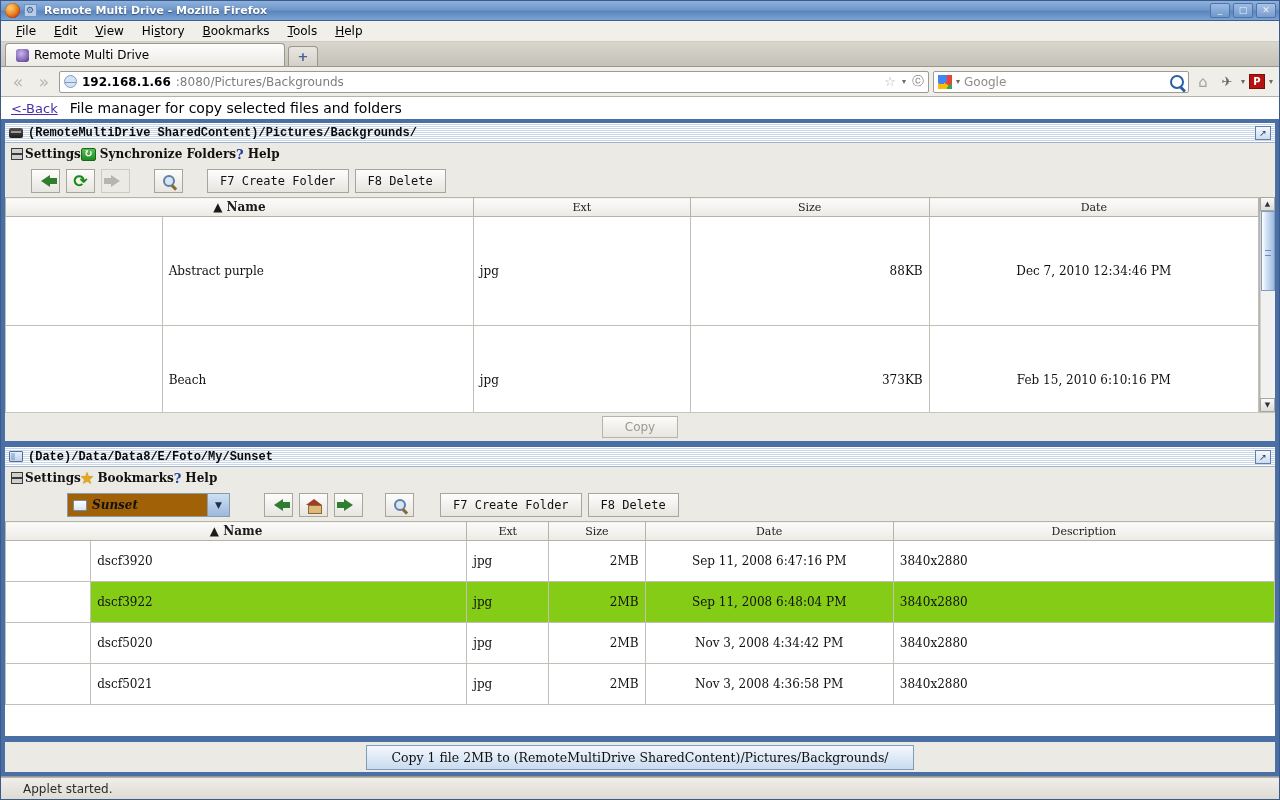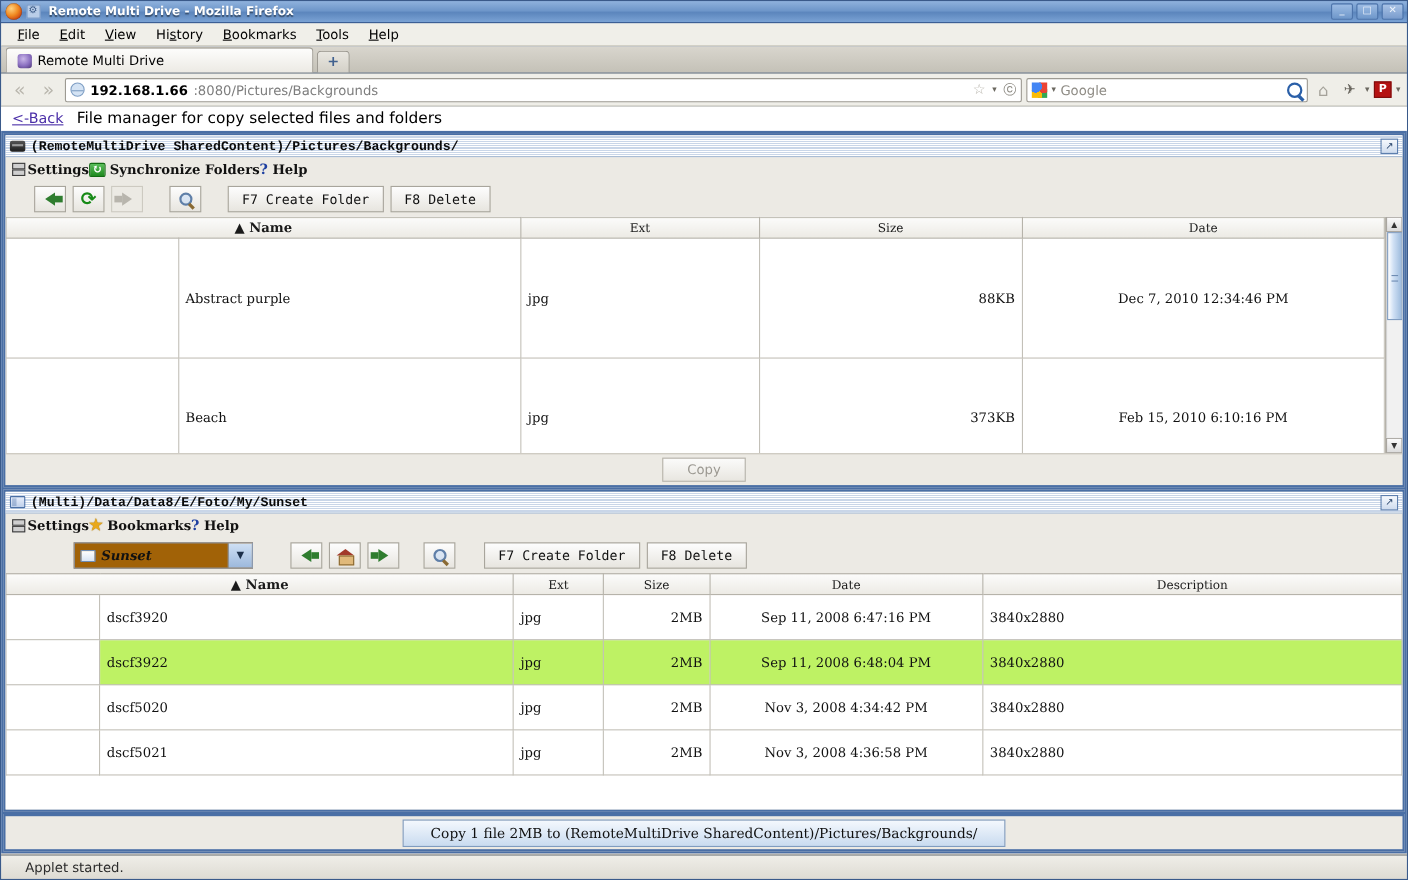--- a/index.html
+++ b/index.html
@@ -299,21 +299,21 @@
   }
   table.ftable th.small { font-weight:normal; font-size:11px; }
   table.ftable td {
     border: 1px solid #c3c0b8;
     font-family:"DejaVu Serif", serif; font-size:12px; color:#111;
     padding: 0 6px; vertical-align: middle;
     background:#fff;
   }
   td.thumbcell { padding:0; border:none; }
   .thumb { display:block; width:100%; height:100%; }
-  tr.sel td { background:#bef264; }
+  tr.sel td { background:#84cc16; }
   tr.sel td.thumbcell { background: transparent; }
   .c-right { text-align: right; }
   .c-center { text-align: center; }
 
   .vscroll {
     width: 16px; background: #ececec; border-left:1px solid #b6b3aa;
     display:flex; flex-direction: column; flex:0 0 auto;
   }
   .vs-btn { height:14px; background:linear-gradient(#fafafa,#dcdcdc); border:1px solid #a9a6a0;
             display:flex;align-items:center;justify-content:center;font-size:7px;color:#333;flex:0 0 auto;}
@@ -546,21 +546,21 @@
         </div>
 
         <div class="panel-footer">
           <span class="copy-btn">Copy</span>
         </div>
       </div>
 
       <div class="panel" style="flex:1 1 auto">
         <div class="panel-title">
           <span class="panel-ico-folder"></span>
-          <span class="ptitle-text">(Multi)/Data/Data8/E/Foto/My/Sunset</span>
+          <span class="ptitle-text">(Date)/Data/Data8/E/Foto/My/Sunset</span>
           <span class="panel-maximize">↗</span>
         </div>
 
         <div class="panel-menubar">
           <span class="pm-item">
             <span class="ico-settings"></span>
             <span>Settings</span>
           </span>
           <span class="pm-item">
             <span class="ico-star">★</span>

